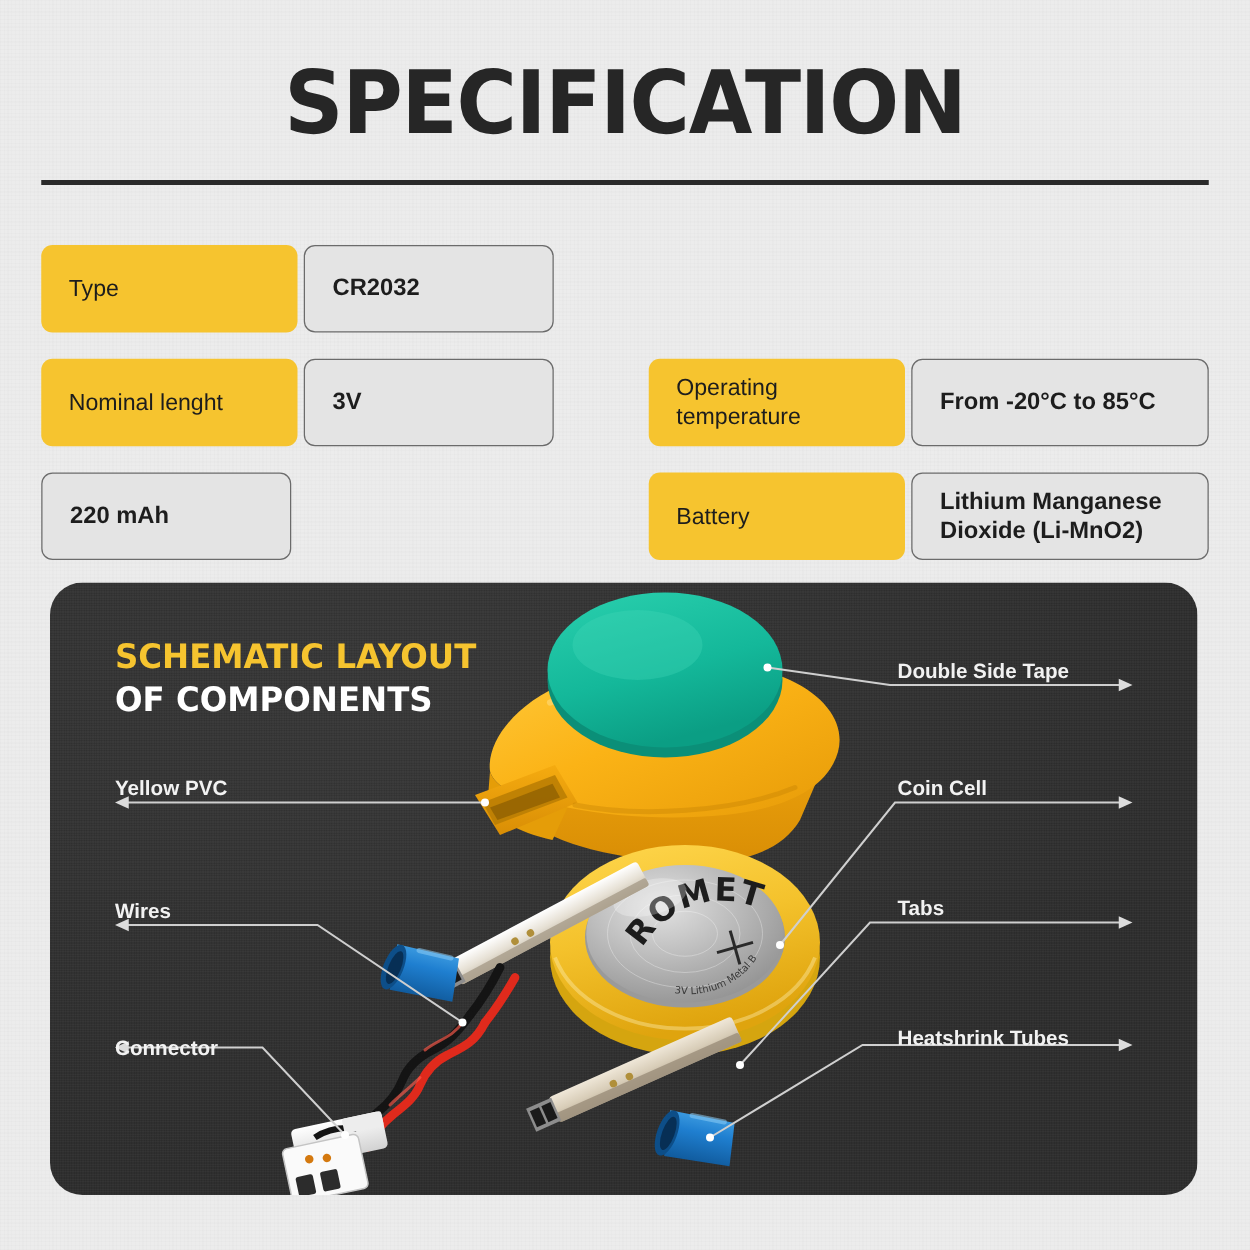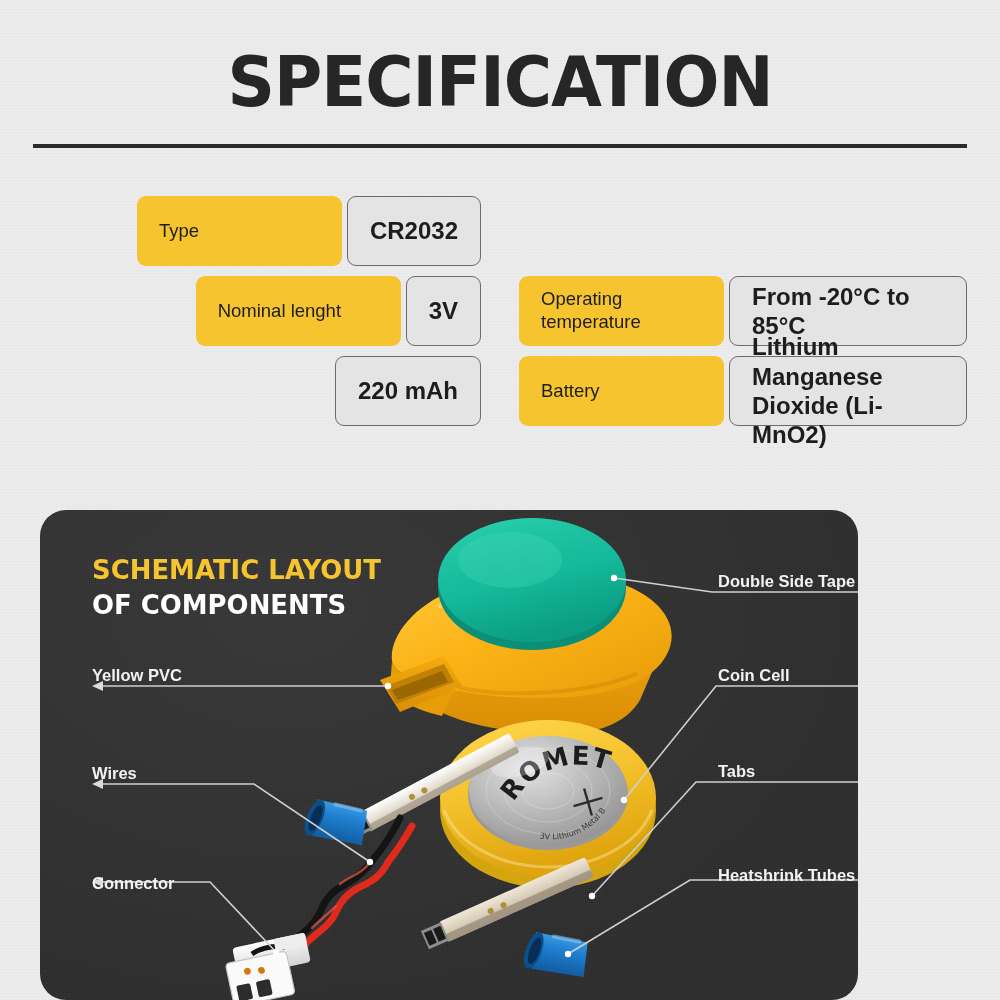--- a/index.html
+++ b/index.html
@@ -38,21 +38,21 @@
     width:934px; height:4px;
     background:#2a2a2a;
   }
 
   
   #spec-table {
     position:absolute; left:33px; top:196px;
     width:934px;
     display:flex; gap:38px;
   }
-  .spec-col { flex:1; display:flex; flex-direction:column; gap:10px;align-items:flex-end; }
+  .spec-col { flex:1; display:flex; flex-direction:column; gap:21px; }
 
   .spec-row { display:flex; gap:5px; height:70px; }
 
   .spec-label {
     width:205px; flex:none;
     background:#f6c42f;
     border-radius:9px;
     display:flex; align-items:center;
     padding:0 22px;
     font-size:18.5px;
@@ -60,39 +60,38 @@
     line-height:1.22;
   }
 
   .spec-value {
     flex:1;
     background:#e4e4e4;
     border:1.5px solid #6b6b6b;
     border-radius:9px;
     display:flex; align-items:center;
     padding:0 22px;
-    font-size:24px;
+    font-size:19px;
     font-weight:bold;
     color:#1d1d1d;
     line-height:1.22;
   }
 
   .spec-col.left .spec-value { max-width:200px; }
 
   
   #schematic {
     position:absolute; left:40px; top:466px;
-    width:818px; height:490px;
+    width:918px; height:490px;
     border-radius:26px;
     background:
       repeating-linear-gradient(0deg, rgba(255,255,255,0.022) 0 1px, transparent 1px 2px),
       repeating-linear-gradient(90deg, rgba(255,255,255,0.018) 0 1px, transparent 1px 2px),
       radial-gradient(ellipse at 30% 20%, #343434 0%, #2b2b2b 70%);
     overflow:hidden;
-    margin-top:44px;
   }
 
   #sch-heading {
     position:absolute; left:52px; top:43px;
     font-family:"DejaVu Sans", sans-serif;
     font-weight:bold;
     font-size:27px;
     letter-spacing:0px;
     line-height:1.28;
     transform:scaleX(0.96);

